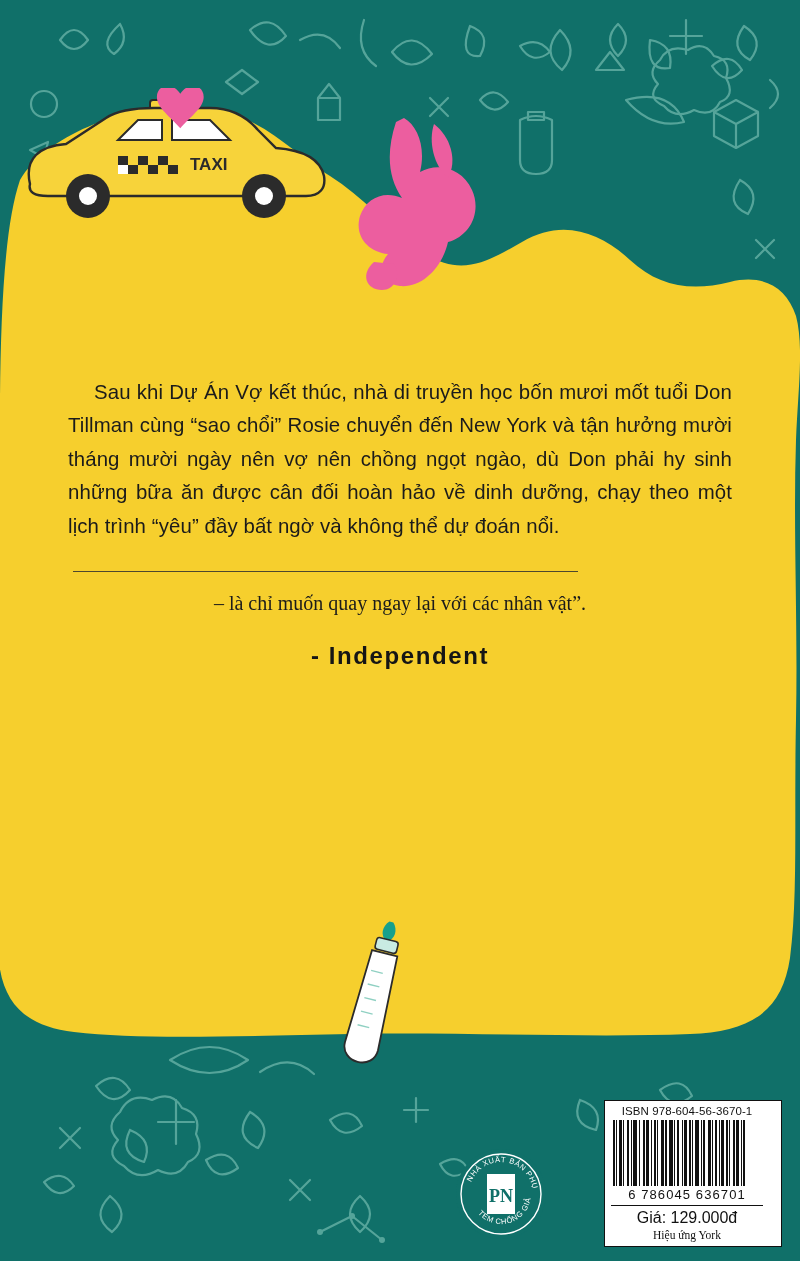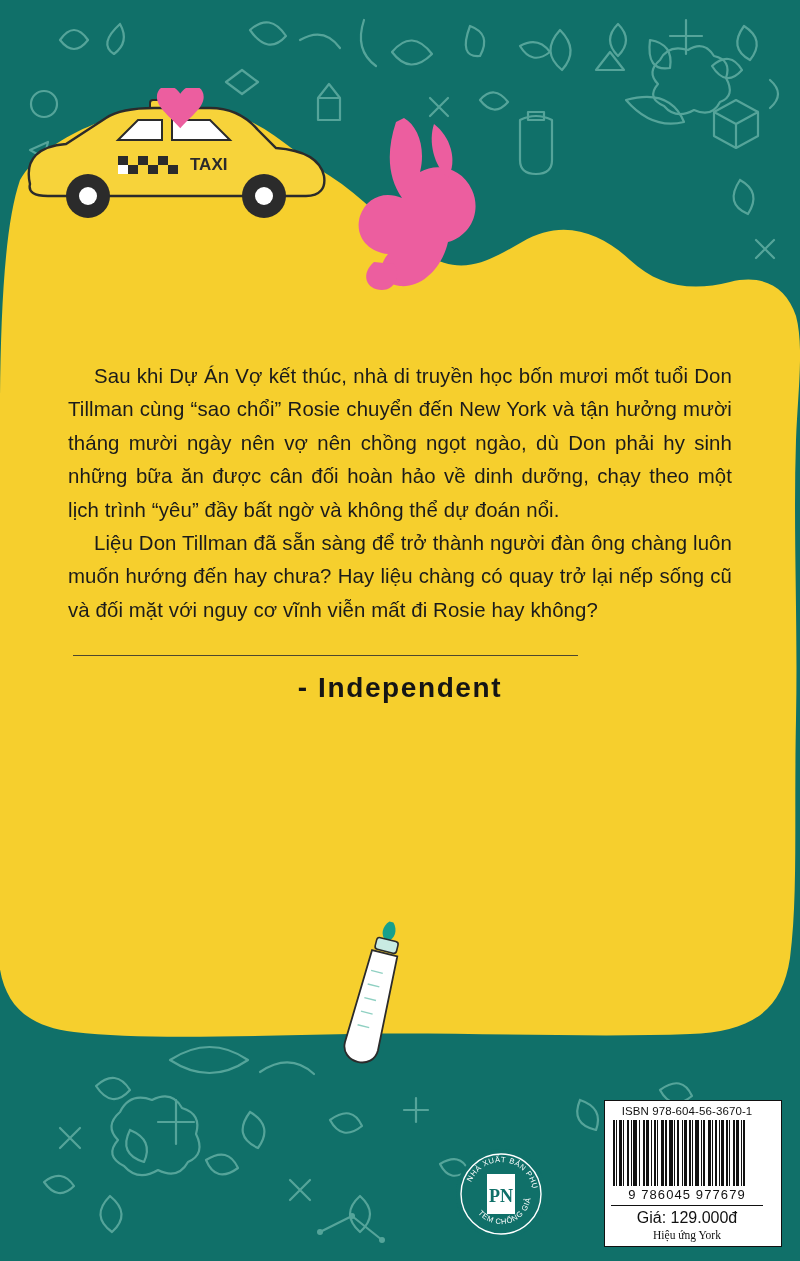--- a/index.html
+++ b/index.html
@@ -54,21 +54,21 @@
     left: 330px;
     top: 112px;
     width: 160px;
     height: 180px;
   }
 
   
   .content {
     position: absolute;
     left: 68px;
-    top: 360px;
+    top: 376px;
     width: 664px;
   }
   .body-text p {
     margin: 0;
     color: #1b1b1b;
     font-size: 20.4px;
     line-height: 33.4px;
     text-align: justify;
     text-indent: 26px;
     letter-spacing: 0.1px;
@@ -84,24 +84,24 @@
     font-family: "Liberation Serif", serif;
     color: #1b1b1b;
     font-size: 20px;
     line-height: 30px;
     text-align: center;
   }
   .quote .line2 {
     display: block;
   }
   .source {
-    margin-top: 8px;
+    margin-top: 24px;
     text-align: center;
     font-weight: bold;
-    font-size: 28px;
+    font-size: 24px;
     letter-spacing: 1.6px;
     color: #151515;
   }
 
   
   .bottle {
     position: absolute;
     left: 330px;
     top: 912px;
     width: 90px;
@@ -317,24 +317,24 @@
     <circle cx="74" cy="108" r="9" fill="#ffffff"></circle>
     <circle cx="250" cy="108" r="22" fill="#2b2b2b"></circle>
     <circle cx="250" cy="108" r="9" fill="#ffffff"></circle>
 
     <path d="M196 18 C 186 2, 166 6, 166 22 C 166 36, 184 48, 196 62 C 208 48, 226 36, 226 22 C 226 6, 206 2, 196 18 Z" fill="#ec5e9f" transform="translate(-10,-16) scale(0.78) translate(30,10)"></path>
   </svg>
 
   <div class="content">
     <div class="body-text">
       <p>Sau khi Dự Án Vợ kết thúc, nhà di truyền học bốn mươi mốt tuổi Don Tillman cùng “sao chổi” Rosie chuyển đến New York và tận hưởng mười tháng mười ngày nên vợ nên chồng ngọt ngào, dù Don phải hy sinh những bữa ăn được cân đối hoàn hảo về dinh dưỡng, chạy theo một lịch trình “yêu” đầy bất ngờ và không thể dự đoán nổi.</p>
-      <p>Liệu Don Tillman đã sẵn sàng để trở thành người đàn ông chàng luôn muốn hướng đến hay chưa? Hay liệu chàng có quay trở lại nếp sống cũ và đối mặt với nguy cơ vĩnh viễn mất đi Rosie hay không?</p>
     </div>
     <div class="divider"></div>
     <div class="quote">
+      <span class="line2">– là chỉ muốn quay ngay lại với các nhân vật”.</span>
     </div>
     <div class="source">- Independent</div>
   </div>
 
   <svg class="bottle" viewBox="0 0 90 160" xmlns="http://www.w3.org/2000/svg">
     <g transform="rotate(14 45 80)">
       <path d="M42 8 C 36 14, 36 24, 44 28 C 52 24, 52 14, 46 8 Z" fill="#17a08c"></path>
       <rect x="34" y="26" width="22" height="12" rx="3" fill="#c9ebe2" stroke="#2b2b2b" stroke-width="1.6"></rect>
       <path d="M32 40 L 58 40 L 62 136 C 62 146, 54 152, 45 152 C 36 152, 28 146, 28 136 Z" fill="#ffffff" stroke="#2b2b2b" stroke-width="1.8"></path>
       <g stroke="#8fd0c2" stroke-width="1.4">
@@ -430,18 +430,18 @@
       <i style="width:1px"></i>
         <i style="width:3px;background:#fff"></i>
       <i style="width:2px"></i>
         <i style="width:1px;background:#fff"></i>
       <i style="width:3px"></i>
         <i style="width:2px;background:#fff"></i>
       <i style="width:1px"></i>
         <i style="width:1px;background:#fff"></i>
       <i style="width:2px"></i>
     </div>
-    <div class="ean-digits">9 786045 977679</div>
+    <div class="ean-digits">6 786045 636701</div>
     <div class="price">Giá: 129.000đ</div>
     <div class="booktitle-small">Hiệu ứng York</div>
   </div>
 
 </div>
 
 </body></html>

